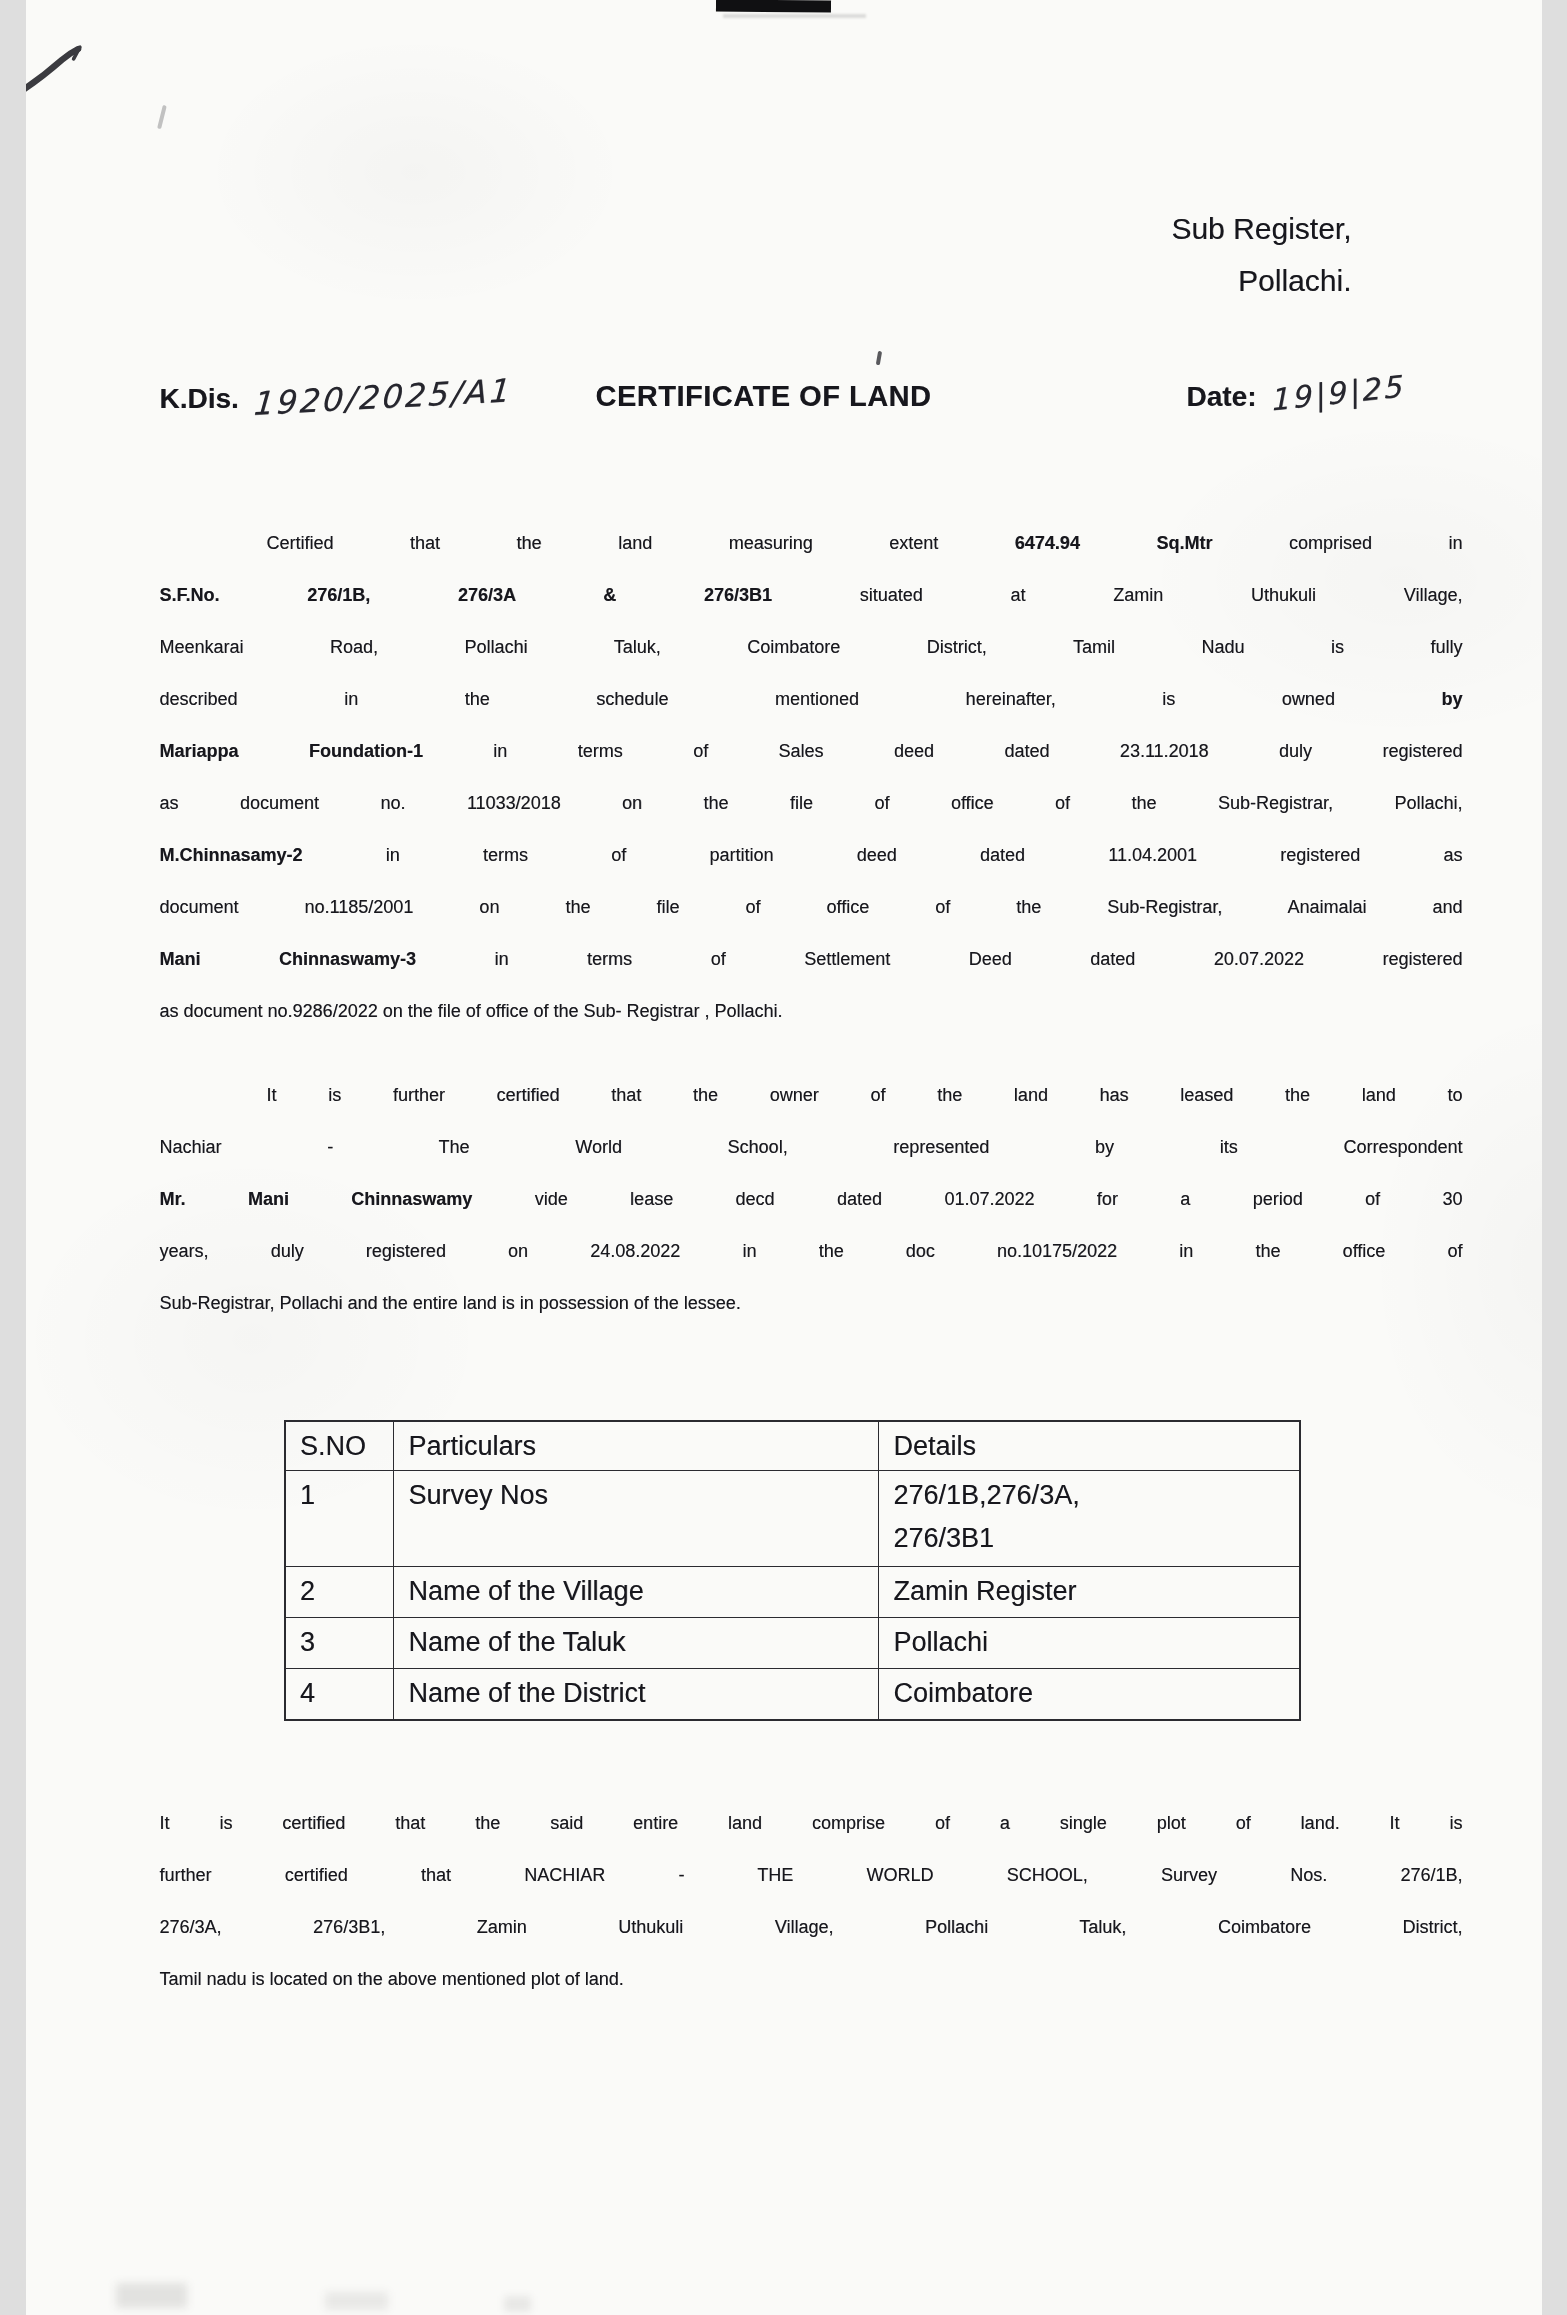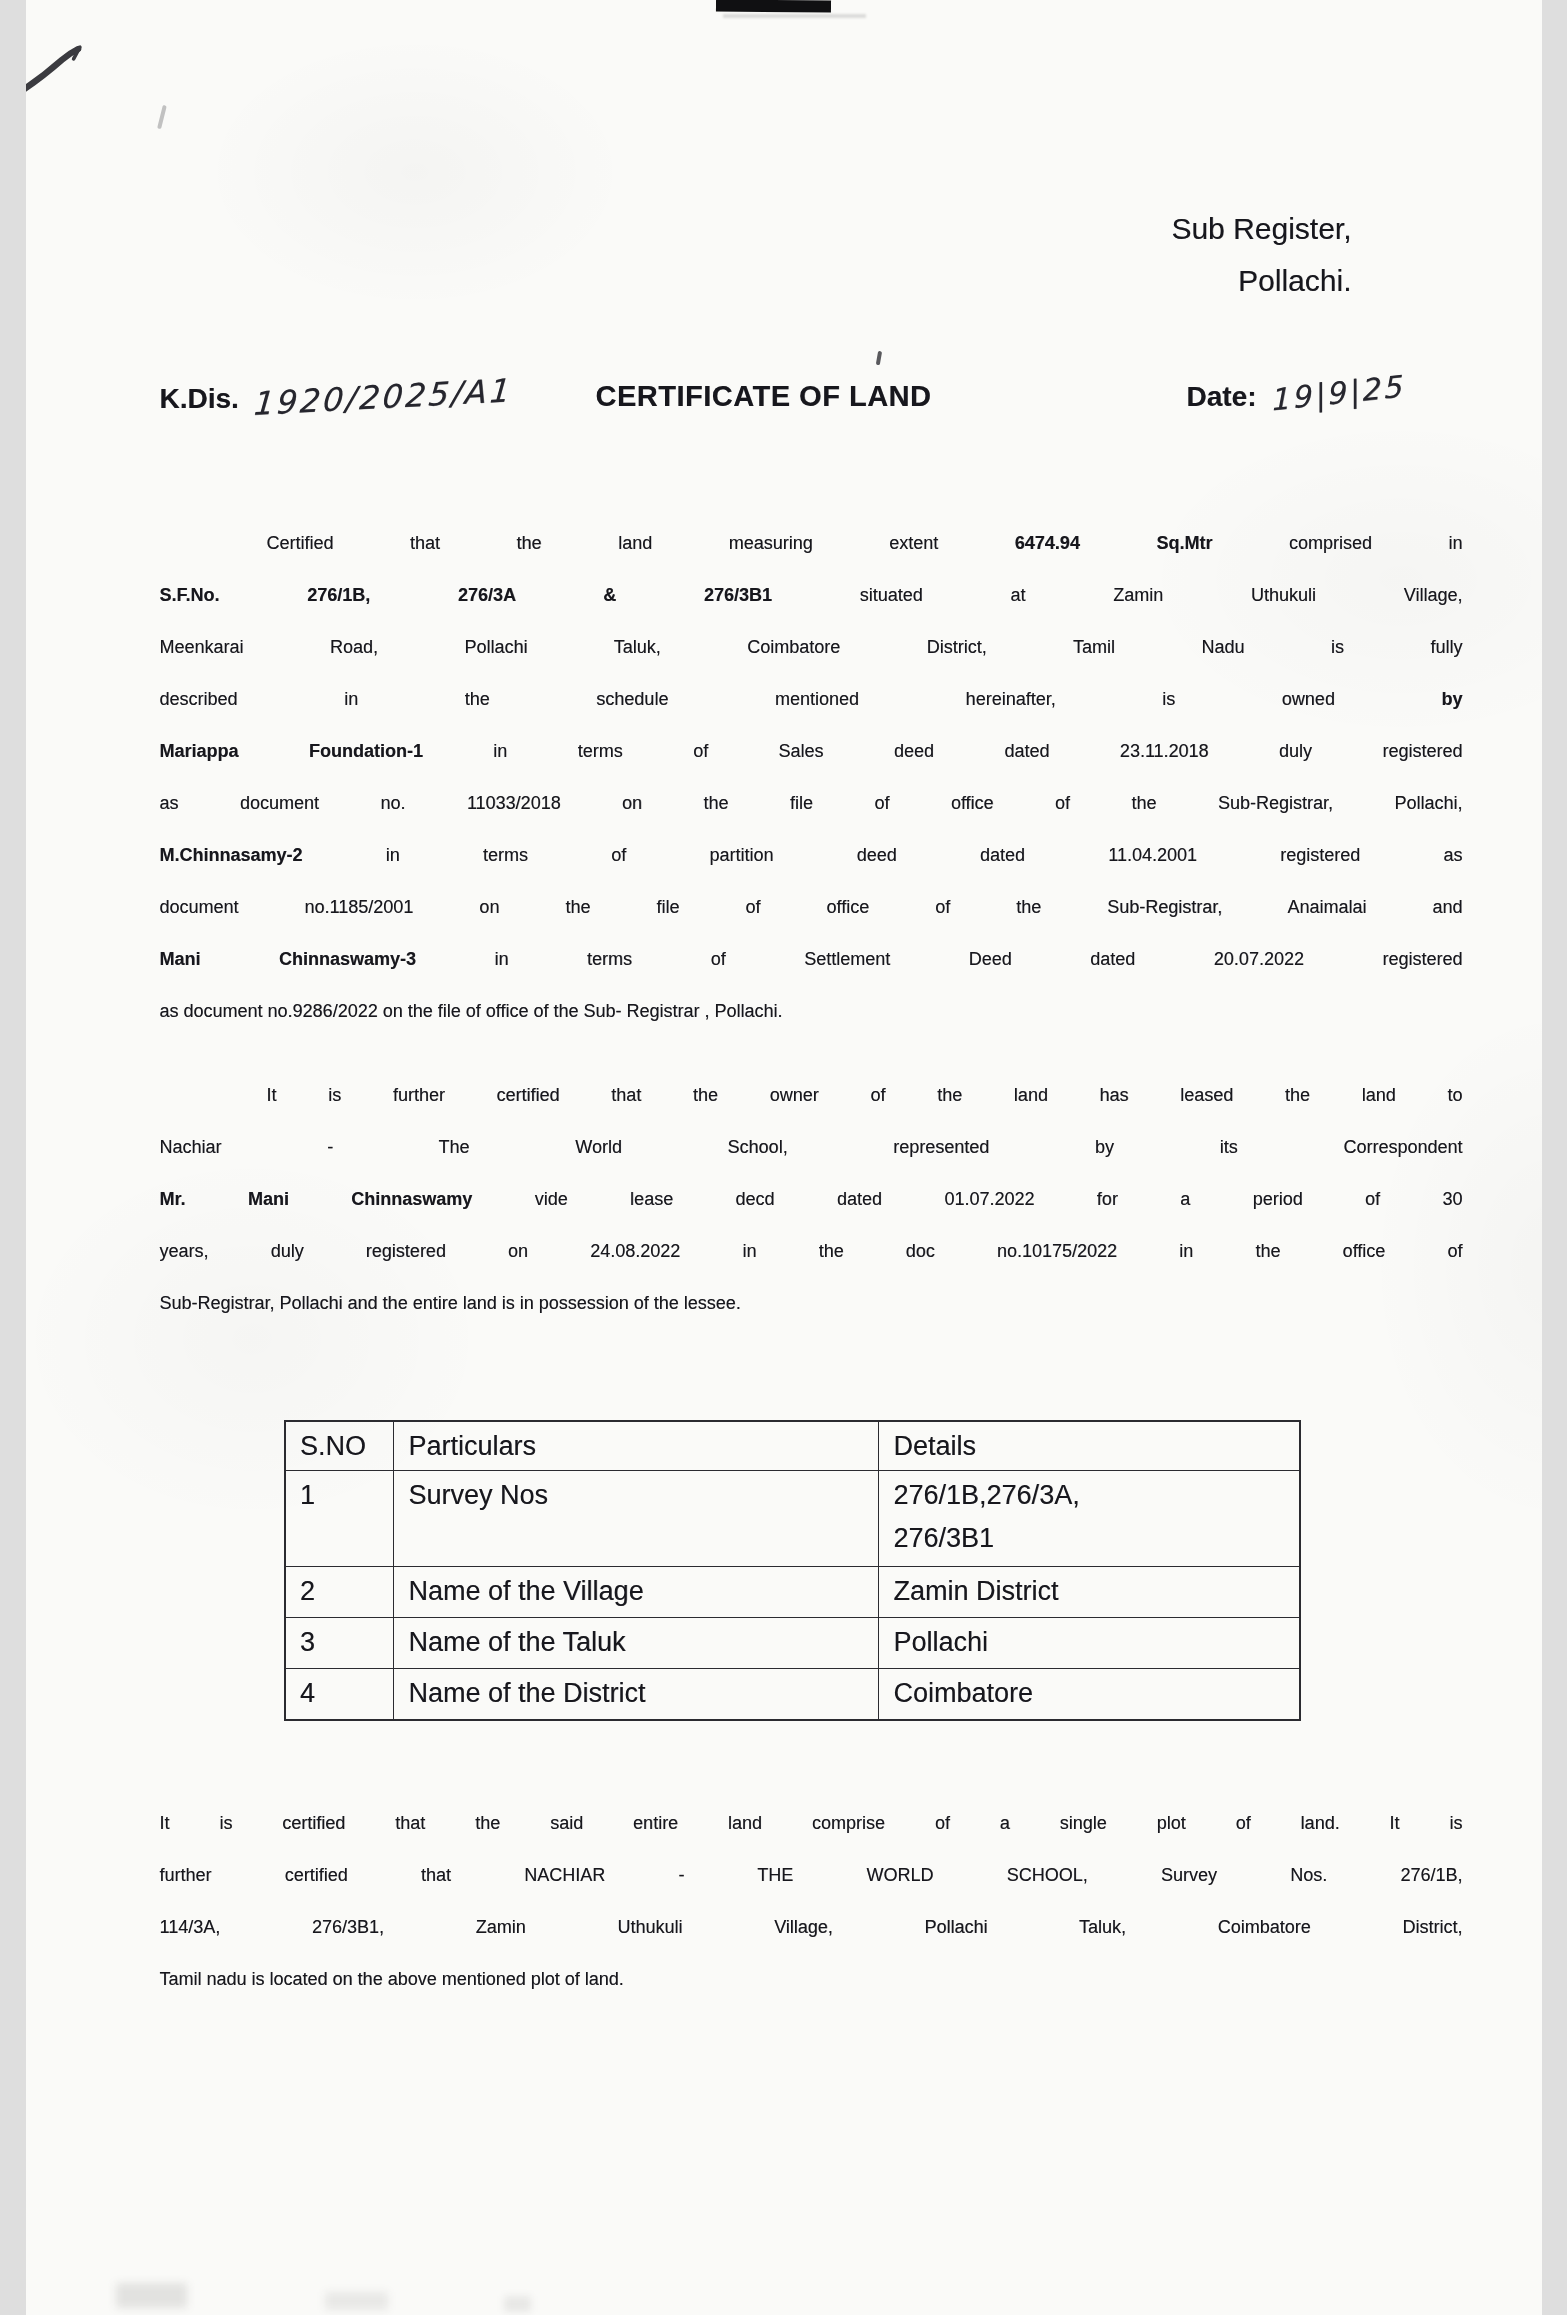--- a/index.html
+++ b/index.html
@@ -156,36 +156,36 @@
     <tbody>
         <tr class="tall">
           <td>1</td>
           <td>Survey Nos</td>
           <td>276/1B,276/3A,
 276/3B1</td>
         </tr>
         <tr>
           <td>2</td>
           <td>Name of the Village</td>
-          <td>Zamin District</td>
+          <td>Zamin Register</td>
         </tr>
         <tr>
           <td>3</td>
           <td>Name of the Taluk</td>
           <td>Pollachi</td>
         </tr>
         <tr>
           <td>4</td>
           <td>Name of the District</td>
           <td>Coimbatore</td>
         </tr>
       </tbody>
   </table>
 
   <div class="para p3">
       <div class="line j"><span>It is certified that the said entire land comprise of a single plot of land. It is</span></div>
       <div class="line j"><span>further certified that NACHIAR - THE WORLD SCHOOL, Survey Nos. 276/1B,</span></div>
-      <div class="line j"><span>114/3A, 276/3B1, Zamin Uthukuli Village, Pollachi Taluk, Coimbatore District,</span></div>
+      <div class="line j"><span>276/3A, 276/3B1, Zamin Uthukuli Village, Pollachi Taluk, Coimbatore District,</span></div>
       <div class="line"><span>Tamil nadu is located on the above mentioned plot of land.</span></div>
     </div>
 
 </div>
 
 
 </body></html>

